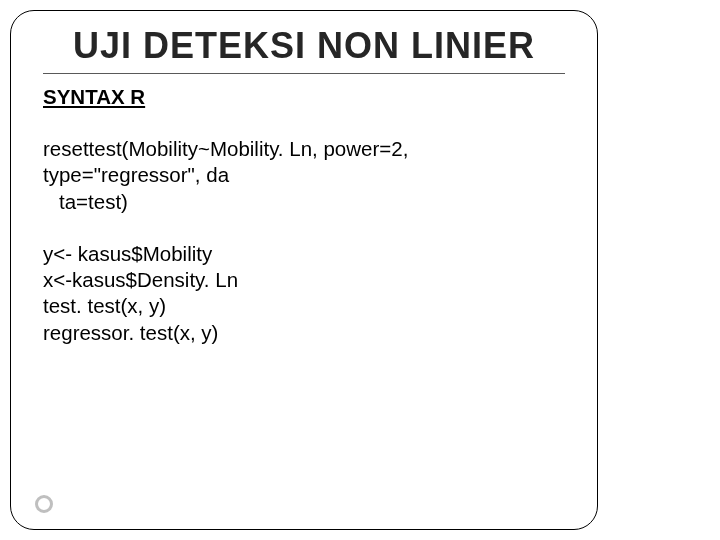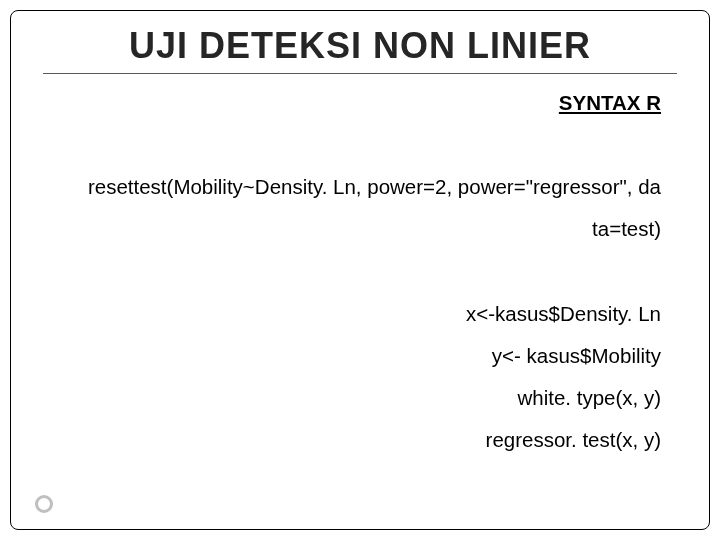--- a/index.html
+++ b/index.html
@@ -5,25 +5,25 @@
   html, body {
     margin: 0;
     padding: 0;
     width: 720px;
     height: 540px;
     background: #ffffff;
     font-family: Arial, Helvetica, sans-serif;
   }
   .slide {
     box-sizing: border-box;
-    width: 700px;
+    width: 588px;
     height: 520px;
     margin: 10px;
     border: 1.5px solid #000;
-    border-radius: 8px;
+    border-radius: 24px;
     padding: 14px 32px 20px 32px;
     position: relative;
     background: #fff;
   }
   .title {
     font-family: "Arial Black", Arial, sans-serif;
     font-weight: 900;
     font-size: 36px;
     letter-spacing: 1px;
     color: #262626;
@@ -34,22 +34,21 @@
     height: 1px;
     background: #595959;
     margin: 0 0 10px 0;
   }
   .body {
     font-size: 20.5px;
     line-height: 1.28;
     color: #000;
   }
   .body p {
-    margin: 16px;
-    text-align: right;
+    margin: 0;
   }
   .syntax-header {
     font-weight: 700;
     text-decoration: underline;
   }
   .spacer {
     height: 26px;
   }
   .bullet {
     position: absolute;
@@ -67,25 +66,25 @@
 
 <div class="slide">
   <h1 class="title">UJI DETEKSI NON LINIER</h1>
   <div class="hr"></div>
 
   <div class="body">
     <p class="syntax-header">SYNTAX R</p>
 
     <div class="spacer"></div>
 
-    <p>resettest(Mobility~Density. Ln, power=2, power="regressor", da</p>
+    <p>resettest(Mobility~Mobility. Ln, power=2, type="regressor", da</p>
     <p style="padding-left:16px">ta=test)</p>
 
     <div class="spacer"></div>
 
+    <p>y&lt;- kasus$Mobility</p>
     <p>x&lt;-kasus$Density. Ln</p>
-    <p>y&lt;- kasus$Mobility</p>
-    <p>white. type(x, y)</p>
+    <p>test. test(x, y)</p>
     <p>regressor. test(x, y)</p>
   </div>
 
   <div class="bullet"></div>
 </div>
 
 </body></html>

